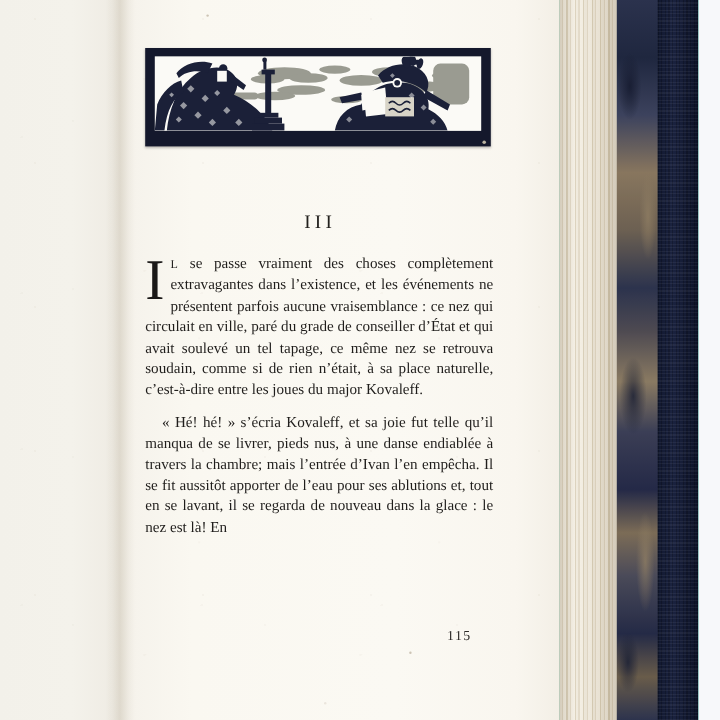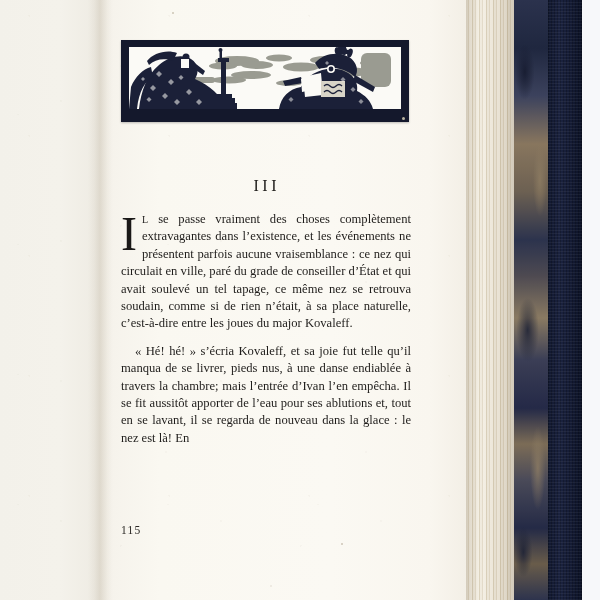--- a/index.html
+++ b/index.html
@@ -198,24 +198,24 @@
     margin-top: 1px;
     color: #1a1817;
   }
   .smallcaps {
     font-size: 10px;
     letter-spacing: .3px;
   }
 
   .folio {
     position: absolute;
-    left: 121px;
+    left: 105px;
     top: 524px;
     width: 288px;
-    text-align: left;
+    text-align: right;
     font-family: "Liberation Serif", serif;
     font-size: 11.5px;
     letter-spacing: 1.2px;
     color: #2a2724;
   }
 </style>
 </head>
 <body>
 
 <div id="scene">

